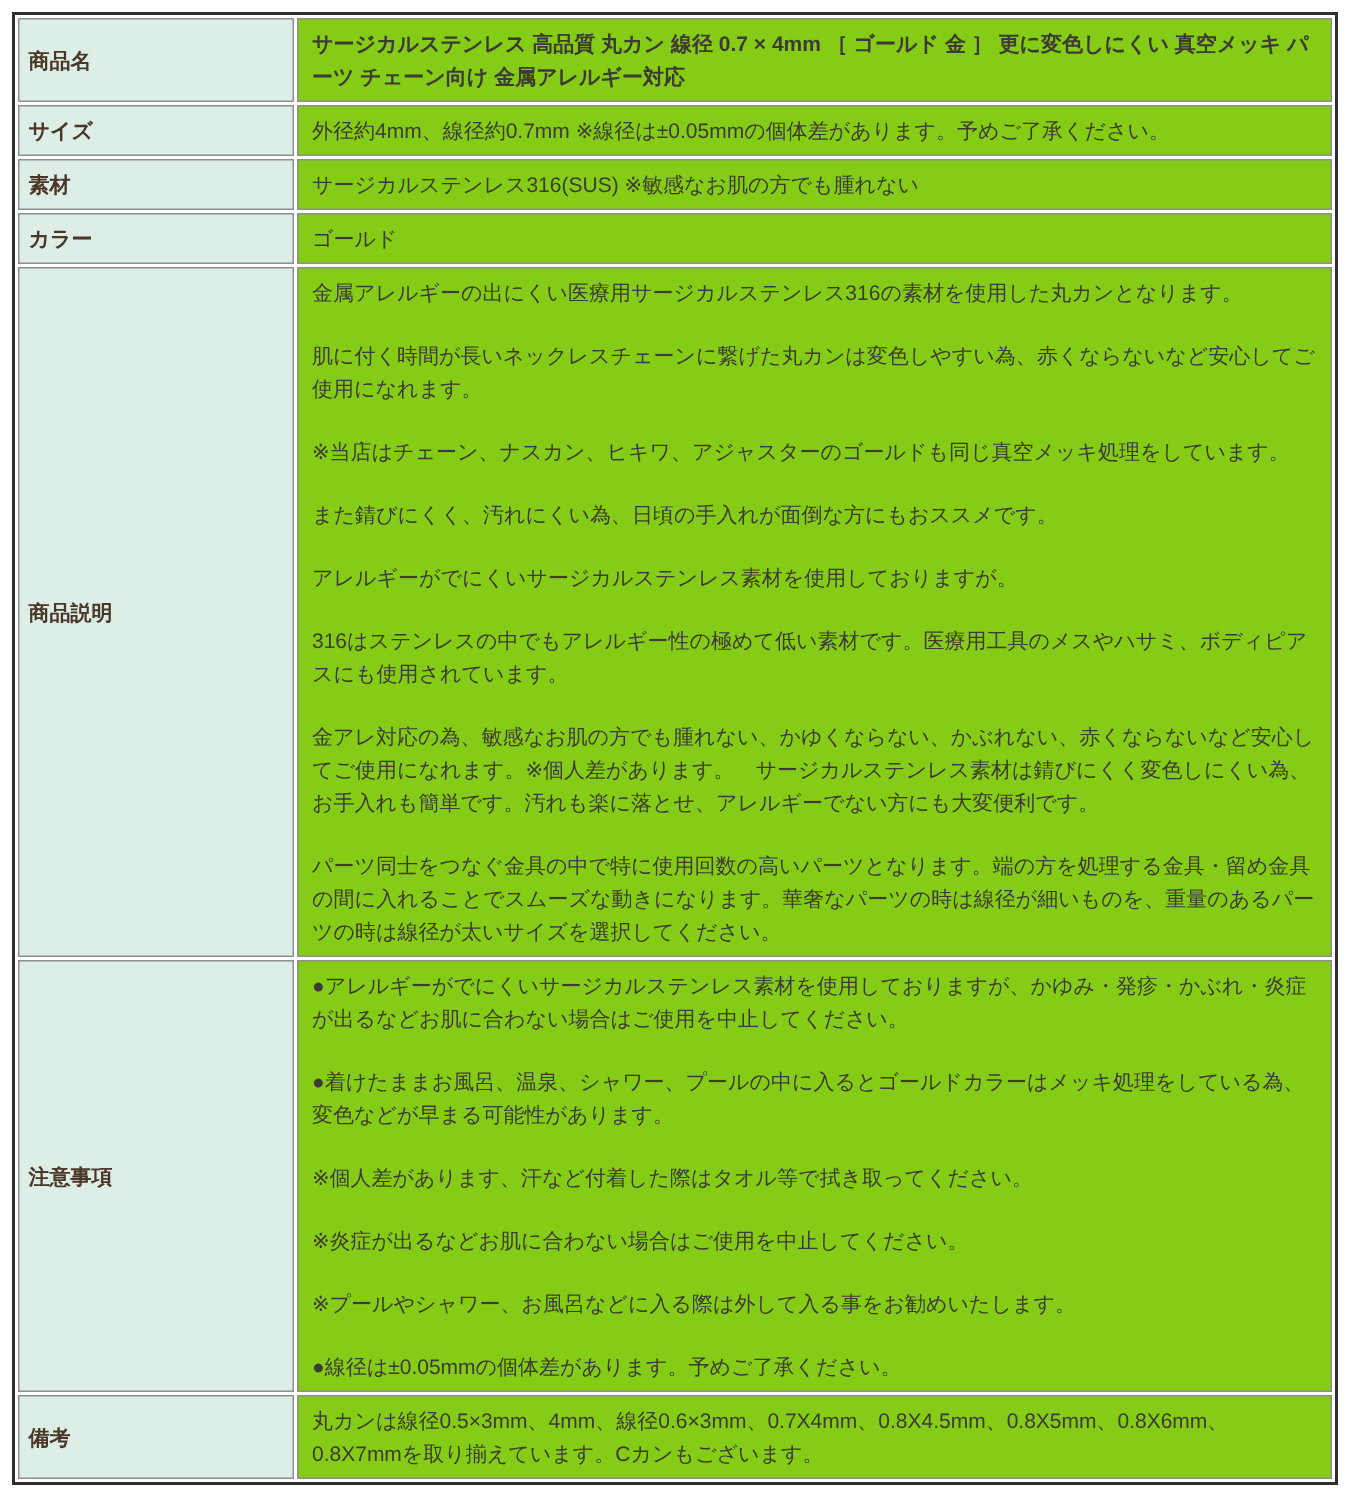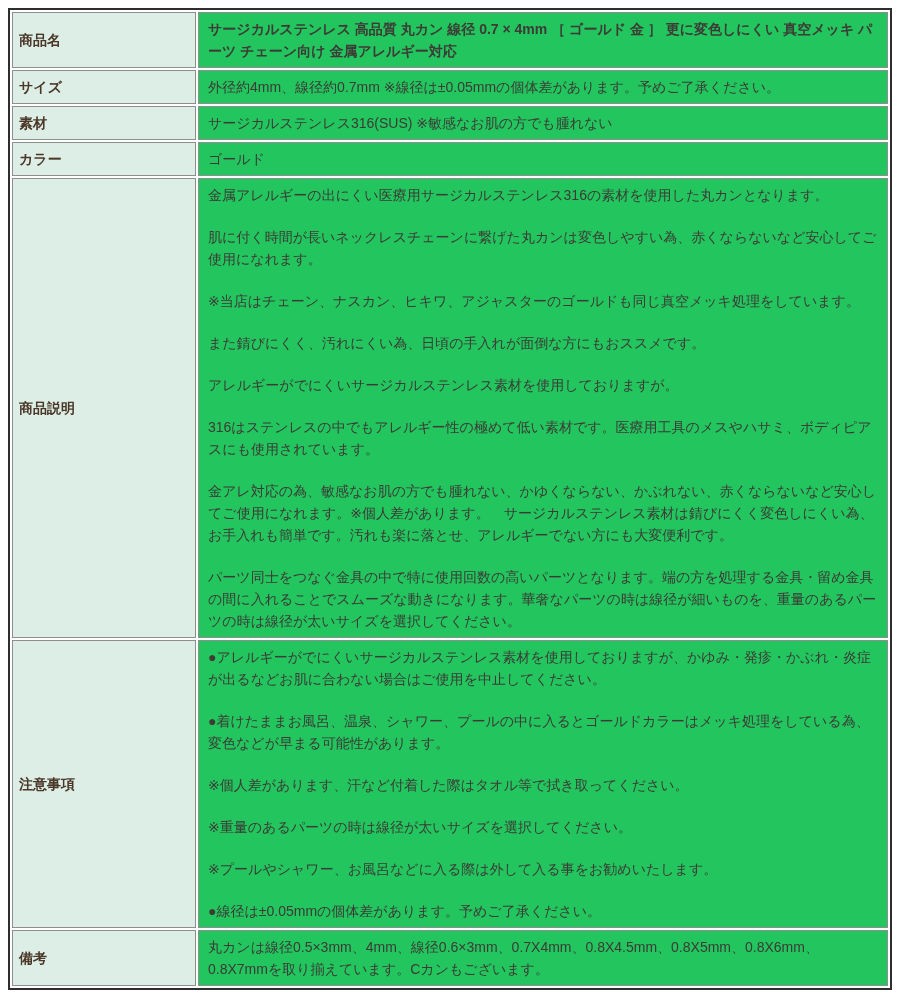--- a/index.html
+++ b/index.html
@@ -35,21 +35,21 @@
     color:var(--label-text);
     border:1px solid var(--cell-border);
     font-size:14px;
     font-weight:bold;
     line-height:22px;
     text-align:left;
     vertical-align:middle;
     padding:4px 6px;
   }
   table.spec td{
-    background:#22c55e;
+    background:#84cc16;
     color:var(--body-text);
     border:1px solid var(--cell-border);
     font-size:14px;
     line-height:22px;
     vertical-align:middle;
     padding:5px 9px;
     word-break:normal;
     overflow-wrap:break-word;
   }
   table.spec td.bold{font-weight:bold;}
@@ -98,21 +98,21 @@
             <p>金アレ対応の為、敏感なお肌の方でも腫れない、かゆくならない、かぶれない、赤くならないなど安心してご使用になれます。※個人差があります。　サージカルステンレス素材は錆びにくく変色しにくい為、お手入れも簡単です。汚れも楽に落とせ、アレルギーでない方にも大変便利です。</p>
             <p>パーツ同士をつなぐ金具の中で特に使用回数の高いパーツとなります。端の方を処理する金具・留め金具の間に入れることでスムーズな動きになります。華奢なパーツの時は線径が細いものを、重量のあるパーツの時は線径が太いサイズを選択してください。</p>
           </td>
         </tr>
         <tr>
           <th>注意事項</th>
           <td>
             <p>●アレルギーがでにくいサージカルステンレス素材を使用しておりますが、かゆみ・発疹・かぶれ・炎症が出るなどお肌に合わない場合はご使用を中止してください。</p>
             <p>●着けたままお風呂、温泉、シャワー、プールの中に入るとゴールドカラーはメッキ処理をしている為、変色などが早まる可能性があります。</p>
             <p>※個人差があります、汗など付着した際はタオル等で拭き取ってください。</p>
-            <p>※重量のあるパーツの時は線径が太いサイズを選択してください。</p>
+            <p>※炎症が出るなどお肌に合わない場合はご使用を中止してください。</p>
             <p>※プールやシャワー、お風呂などに入る際は外して入る事をお勧めいたします。</p>
             <p>●線径は±0.05mmの個体差があります。予めご了承ください。</p>
           </td>
         </tr>
         <tr>
           <th>備考</th>
           <td>
             <p>丸カンは線径0.5×3mm、4mm、線径0.6×3mm、0.7X4mm、0.8X4.5mm、0.8X5mm、0.8X6mm、0.8X7mmを取り揃えています。Cカンもございます。</p>
           </td>
         </tr>

